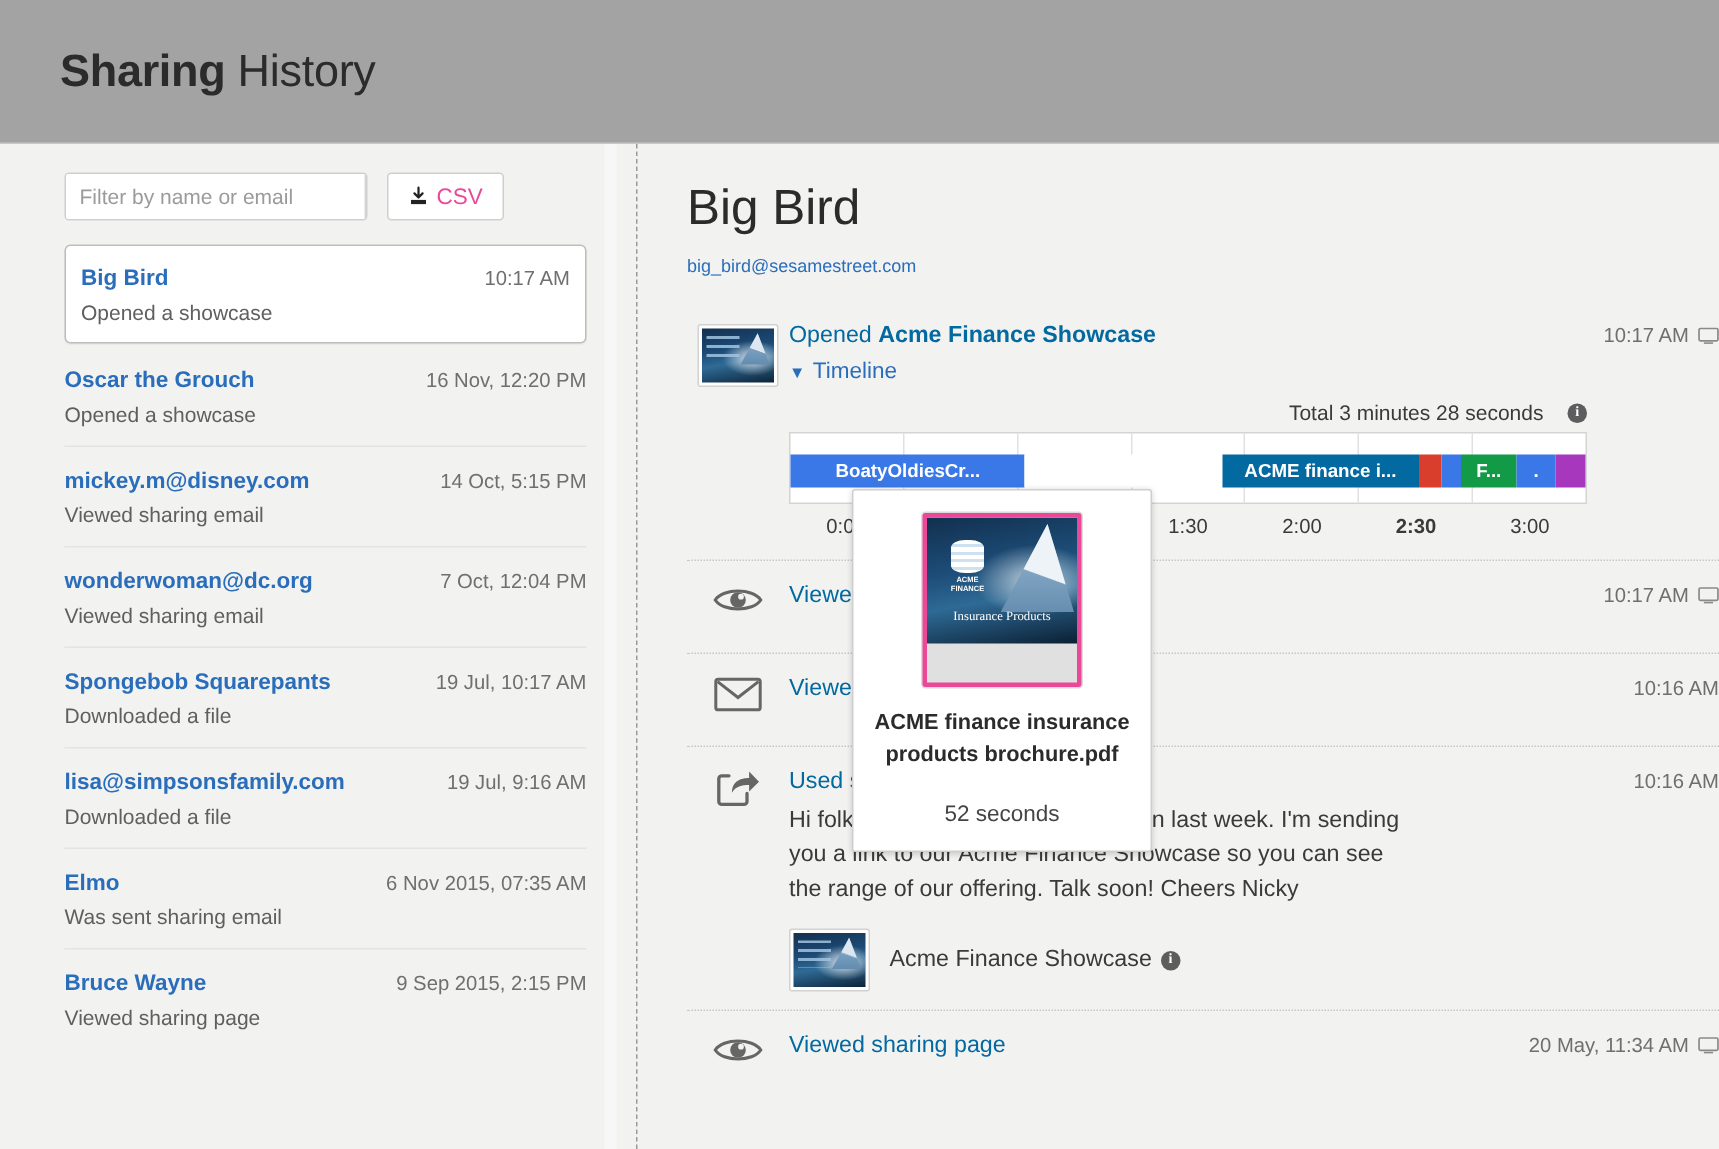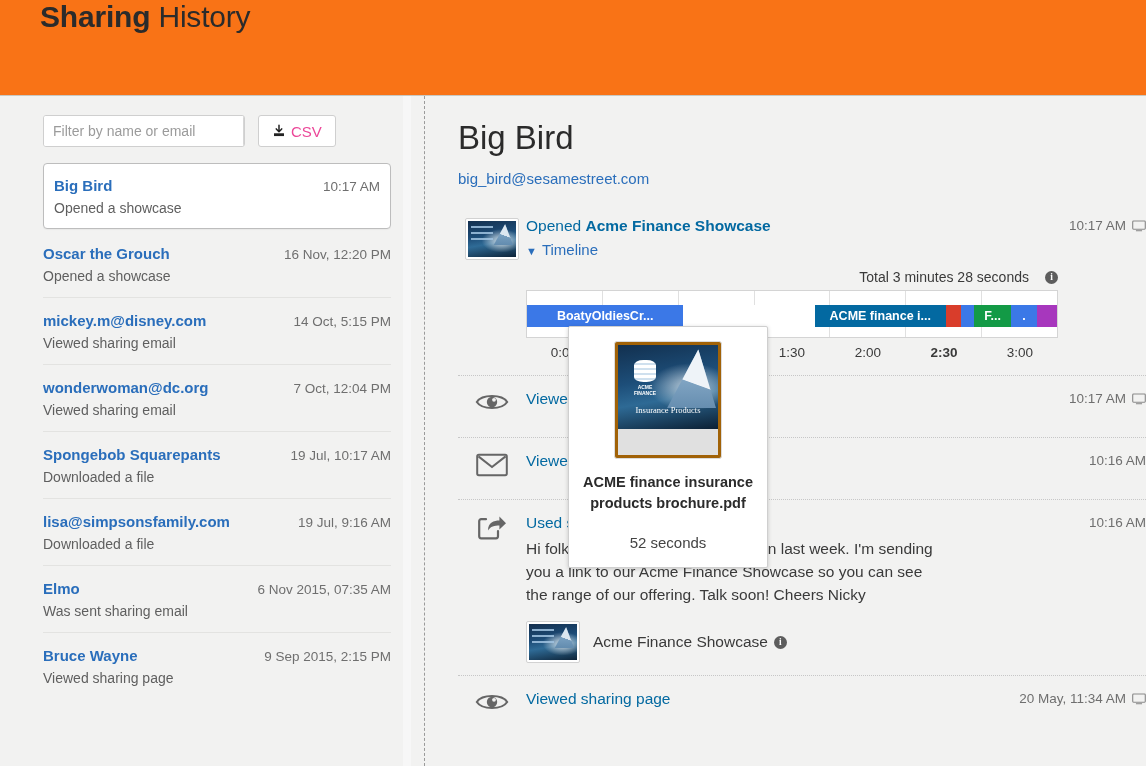--- a/index.html
+++ b/index.html
@@ -9,23 +9,23 @@
     background:#f2f2f1;
     font-family:"Liberation Sans","DejaVu Sans",sans-serif;
     color:#333;
     -webkit-font-smoothing:antialiased;
   }
   .page{position:relative;width:1146px;height:766px;}
 
   
   .topbar{
     height:96px;box-sizing:border-box;
-    background:#f97316;
+    background:#a3a3a3;
     border-bottom:1px solid #c9c8c1;
-    display:flex;align-items:flex-start;
+    display:flex;align-items:center;
     padding-left:40px;
   }
   .topbar h1{
     margin:0;font-size:30px;font-weight:400;color:#2b2b2b;letter-spacing:-0.2px;
   }
   .topbar h1 b{font-weight:700;}
 
   
   .body{display:flex;height:670px;}
 
@@ -101,21 +101,21 @@
   
   .rightpane{
     flex:1;position:relative;overflow:hidden;
     padding:24px 0 0 33px;
     box-sizing:border-box;
   }
   .person-name{
     font-size:33px;font-weight:400;color:#2b2b2b;margin:0;line-height:1.1;
   }
   .person-email{
-    font-size:15px;color:#2a6ebb;margin-top:14px;text-decoration:none;display:inline-block;text-align:center;
+    font-size:12px;color:#2a6ebb;margin-top:14px;text-decoration:none;display:inline-block;text-align:center;
   }
   .person-active{font-size:13.5px;color:#6f6f6f;margin-top:5px;}
 
   
   .feed{margin-top:24px;position:relative;}
   .feed-row{
     display:flex;align-items:flex-start;
     padding:13px 0 12px 0;
     border-top:1px dotted #c7c7c7;
     min-height:36px;
@@ -200,21 +200,21 @@
   
   .tooltip{
     position:absolute;left:568px;top:326px;width:200px;
     background:#fff;border:1px solid #cfcfcf;border-radius:2px;
     box-shadow:0 1px 4px rgba(0,0,0,.18);
     padding:14px 13px 10px 13px;box-sizing:border-box;
     z-index:50;text-align:center;
   }
   .tt-thumb{
     width:108px;height:118px;margin:0 auto;
-    border:1px solid #dcdcdc;border-radius:3px;background:#a16207;padding:3px;box-sizing:border-box;
+    border:1px solid #dcdcdc;border-radius:3px;background:#ec4899;padding:3px;box-sizing:border-box;
   }
   .tt-cover{
     width:100%;height:100%;position:relative;overflow:hidden;background:#e0e0e0;
   }
   .tt-cover .pic{
     position:absolute;left:0;right:0;top:0;height:76%;
     background:
       radial-gradient(ellipse at 72% 50%, rgba(255,255,255,.5) 0 12%, rgba(255,255,255,0) 40%),
       linear-gradient(170deg,#12304f 0%,#1d4e79 40%,#2e6a95 62%,#0b1f33 100%);
   }

